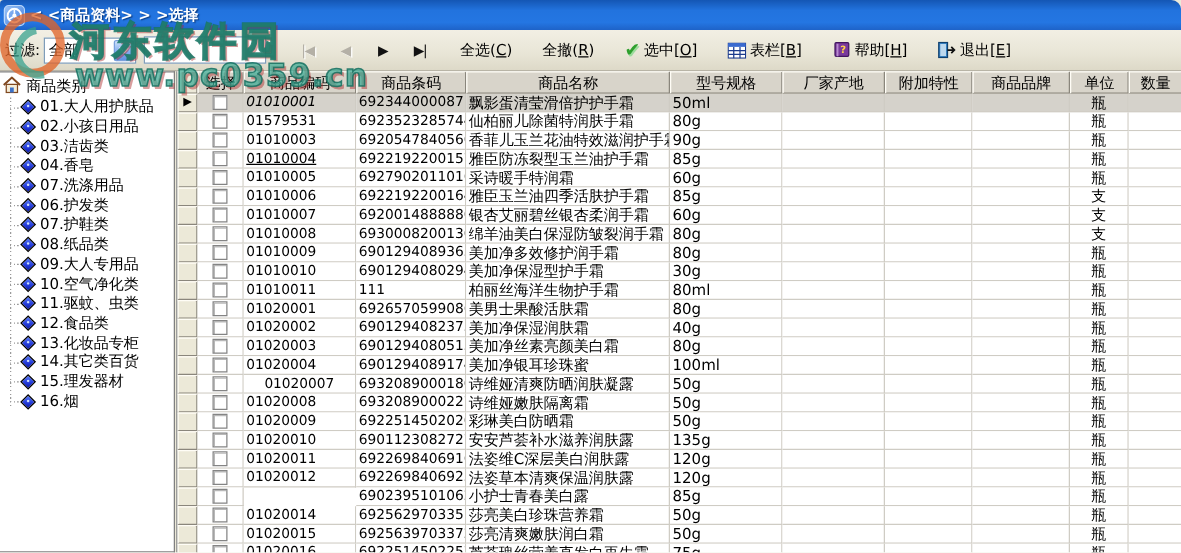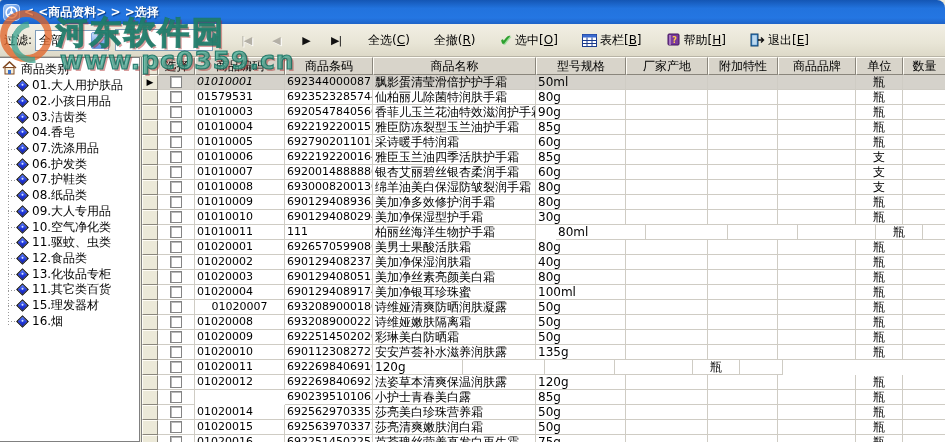--- a/index.html
+++ b/index.html
@@ -250,21 +250,21 @@
       <div class="tree-item">
         <span class="diamond"></span>
         <span>12.食品类</span>
       </div>
       <div class="tree-item">
         <span class="diamond"></span>
         <span>13.化妆品专柜</span>
       </div>
       <div class="tree-item">
         <span class="diamond"></span>
-        <span>11.其它类百货</span>
+        <span>14.其它类百货</span>
       </div>
       <div class="tree-item">
         <span class="diamond"></span>
         <span>15.理发器材</span>
       </div>
       <div class="tree-item">
         <span class="diamond"></span>
         <span>16.烟</span>
       </div>
     </div>
@@ -327,21 +327,21 @@
       <div class="gcell" style="width: 70px;"></div>
       <div class="gcell" style="width: 78px;"></div>
       <div class="gcell cunit" style="width: 47px;">瓶</div>
       <div class="gcell" style="width: 43px;"></div>
     </div>
     <div class="grow">
       <div class="gcell ind" style="width: 16px;"></div>
       <div class="gcell selcell" style="width: 37px;">
         <span class="cb"></span>
       </div>
-      <div class="gcell num" style="width: 90px;">01010004</div>
+      <div class="gcell num" style="width: 90px; text-decoration: underline;">01010004</div>
       <div class="gcell num" style="width: 88px;">6922192200157</div>
       <div class="gcell" style="width: 163px;">雅臣防冻裂型玉兰油护手霜</div>
       <div class="gcell" style="width: 90px;">85g</div>
       <div class="gcell" style="width: 82px;"></div>
       <div class="gcell" style="width: 70px;"></div>
       <div class="gcell" style="width: 78px;"></div>
       <div class="gcell cunit" style="width: 47px;">瓶</div>
       <div class="gcell" style="width: 43px;"></div>
     </div>
     <div class="grow">
@@ -435,21 +435,21 @@
       <div class="gcell" style="width: 43px;"></div>
     </div>
     <div class="grow">
       <div class="gcell ind" style="width: 16px;"></div>
       <div class="gcell selcell" style="width: 37px;">
         <span class="cb"></span>
       </div>
       <div class="gcell num" style="width: 90px;">01010011</div>
       <div class="gcell num" style="width: 88px;">111</div>
       <div class="gcell" style="width: 163px;">柏丽丝海洋生物护手霜</div>
-      <div class="gcell" style="width: 90px; margin-left: 20px;">80ml</div>
+      <div class="gcell" style="width: 90px;">80ml</div>
       <div class="gcell" style="width: 82px;"></div>
       <div class="gcell" style="width: 70px;"></div>
       <div class="gcell" style="width: 78px;"></div>
       <div class="gcell cunit" style="width: 47px;">瓶</div>
       <div class="gcell" style="width: 43px;"></div>
     </div>
     <div class="grow">
       <div class="gcell ind" style="width: 16px;"></div>
       <div class="gcell selcell" style="width: 37px;">
         <span class="cb"></span>
@@ -569,20 +569,21 @@
       <div class="gcell cunit" style="width: 47px;">瓶</div>
       <div class="gcell" style="width: 43px;"></div>
     </div>
     <div class="grow">
       <div class="gcell ind" style="width: 16px;"></div>
       <div class="gcell selcell" style="width: 37px;">
         <span class="cb"></span>
       </div>
       <div class="gcell num" style="width: 90px;">01020011</div>
       <div class="gcell num" style="width: 88px;">6922698406916</div>
+      <div class="gcell" style="width: 163px;">法姿维C深层美白润肤露</div>
       <div class="gcell" style="width: 90px;">120g</div>
       <div class="gcell" style="width: 82px;"></div>
       <div class="gcell" style="width: 70px;"></div>
       <div class="gcell" style="width: 78px;"></div>
       <div class="gcell cunit" style="width: 47px;">瓶</div>
       <div class="gcell" style="width: 43px;"></div>
     </div>
     <div class="grow">
       <div class="gcell ind" style="width: 16px;"></div>
       <div class="gcell selcell" style="width: 37px;">

